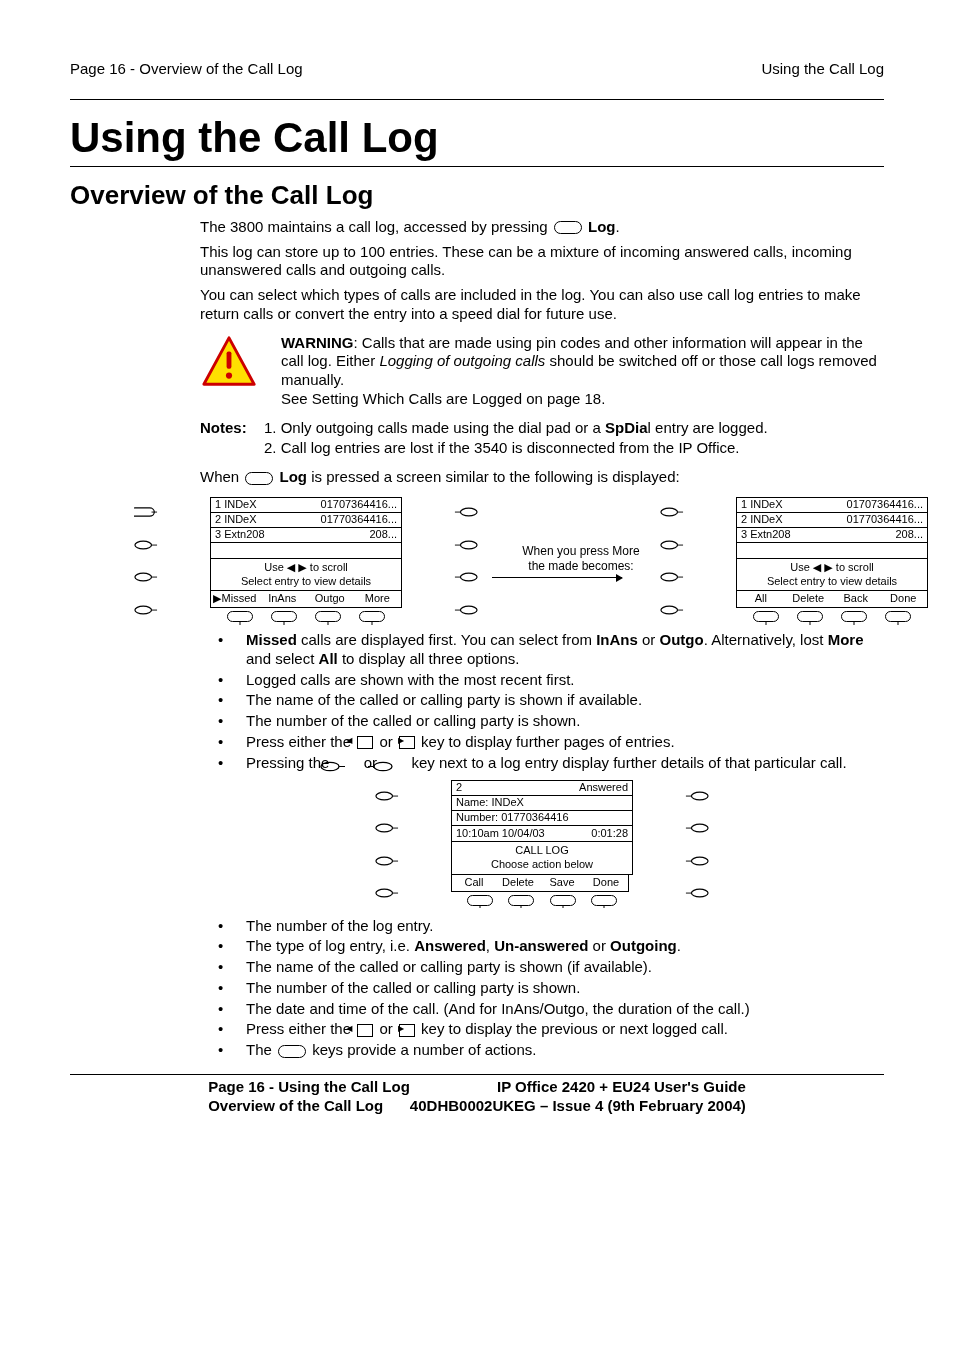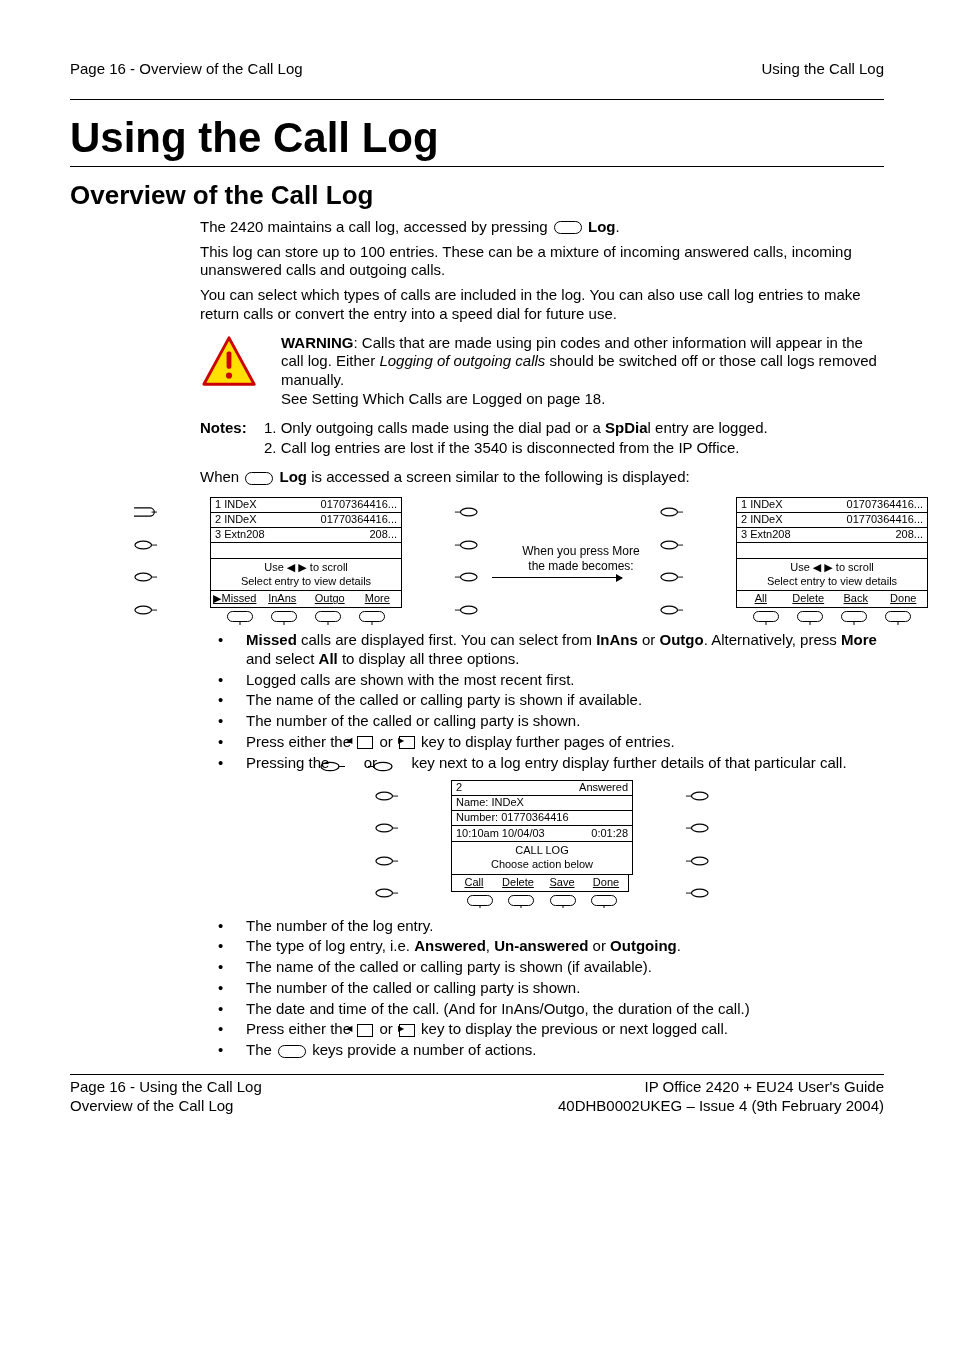--- a/index.html
+++ b/index.html
@@ -143,21 +143,20 @@
     border-top: none;
     text-align: center;
     font-size: 11px;
     padding: 2px 2px;
   }
   .softkeys {
     border: 1.3px solid #000;
     border-top: none;
     display: flex;
     font-size: 11px;
-    text-decoration: underline;
   }
   .softkeys > span {
     flex: 1;
     text-align: center;
     padding: 1px 0;
   }
   .softkey-buttons {
     display: flex;
     justify-content: space-around;
     padding: 3px 8px;
@@ -189,41 +188,42 @@
     display: flex;
     justify-content: center;
     margin: 8px 0;
   }
 
   .bottom-footer-line {
     border-top: 1px solid #000;
     margin-top: 14px;
     padding-top: 3px;
     display: flex;
-    justify-content: space-between;
+    justify-content: center;
     font-size: 15px;
+    font-weight: bold;
   }
   .bottom-footer-line > div { display:flex; flex-direction:column; }
   .bottom-footer-line .right { text-align: right; }
 </style>
 </head>
 <body>
 
 <div class="top-header">
   <span>Page 16 - Overview of the Call Log</span>
   <span>Using the Call Log</span>
 </div>
 
 <h1>Using the Call Log</h1>
 <h2>Overview of the Call Log</h2>
 
 <div class="content">
 
   <div class="para">
-    <span>The 2420 maintains a call log, accessed by pressing </span>
+    <span>The 3800 maintains a call log, accessed by pressing </span>
     <span class="key-oval"></span>
     <span class="bold">Log</span><span>.</span>
   </div>
   <div class="para">This log can store up to 100 entries. These can be a mixture of incoming answered calls, incoming unanswered calls and outgoing calls.</div>
   <div class="para">You can select which types of calls are included in the log. You can also use call log entries to make return calls or convert the entry into a speed dial for future use.</div>
 
   <div class="warning-block">
     <div class="warn-icon">
       <svg viewBox="0 0 60 60">
         <polygon points="30,4 56,52 4,52" fill="#ffe000" stroke="#c00" stroke-width="3" stroke-linejoin="round"></polygon>
@@ -246,21 +246,21 @@
       <li>
         <span>Call log entries are lost if the 3540 is disconnected from the IP Office.</span>
       </li>
     </ol>
   </div>
 
   <div class="para">
     <span>When </span>
     <span class="key-oval"></span>
     <span class="bold">Log</span>
-    <span> is accessed a screen similar to the following is displayed:</span>
+    <span> is pressed a screen similar to the following is displayed:</span>
   </div>
 
   <div class="diagram-row">
 
     <div class="phone-diagram">
       <div class="phone-top">
         <div class="side-keys">
           <span class="sk"><svg viewBox="0 0 26 11">
                 <path d="M1,1 h16 a5,4.5 0 0 1 0,9 h-16 a5,4.5 0 0 1 0,-9 z" fill="none" stroke="#000" stroke-width="1.3"></path>
                 <path d="M19,5.5 l6,0" stroke="#000"></path>
@@ -416,21 +416,21 @@
           <span class="sk"><svg viewBox="0 0 26 11">
                 <path d="M7,5.5 h-6" stroke="#000"></path>
                 <ellipse cx="16" cy="5.5" rx="9" ry="4.2" fill="none" stroke="#000" stroke-width="1.3"></ellipse>
               </svg></span>
         </div>
       </div>
     </div>
   </div>
 
   <ul class="bullets" id="bullets1">
-      <li class="bullet-dot"><span class="bold">Missed</span><span> calls are displayed first. You can select from </span><span class="bold">InAns</span><span> or </span><span class="bold">Outgo</span><span>. Alternatively, press </span><span class="bold">More</span><span> and select </span><span class="bold">All</span><span> to display all three options.</span></li>
+      <li class="bullet-dot"><span class="bold">Missed</span><span> calls are displayed first. You can select from </span><span class="bold">InAns</span><span> or </span><span class="bold">Outgo</span><span>. Alternatively, lost </span><span class="bold">More</span><span> and select </span><span class="bold">All</span><span> to display all three options.</span></li>
       <li class="bullet-dot"><span>Logged calls are shown with the most recent first.</span></li>
       <li class="bullet-dot"><span>The name of the called or calling party is shown if available.</span></li>
       <li class="bullet-dot"><span>The number of the called or calling party is shown.</span></li>
       <li class="bullet-dot"><span>Press either the </span><span class="key-arrow-left"></span> or <span class="key-arrow-right"></span><span> key to display further pages of entries.</span></li>
       <li class="bullet-dot"><span>Pressing the </span><span class="soft-right-key"><svg viewBox="0 0 26 11">
             <ellipse cx="10" cy="5.5" rx="9" ry="4.2" fill="none" stroke="#000" stroke-width="1.3"></ellipse>
             <path d="M19,5.5 h6" stroke="#000"></path>
           </svg></span> or <span class="soft-left-key"><svg viewBox="0 0 26 11">
             <path d="M7,5.5 h-6" stroke="#000"></path>
             <ellipse cx="16" cy="5.5" rx="9" ry="4.2" fill="none" stroke="#000" stroke-width="1.3"></ellipse>

